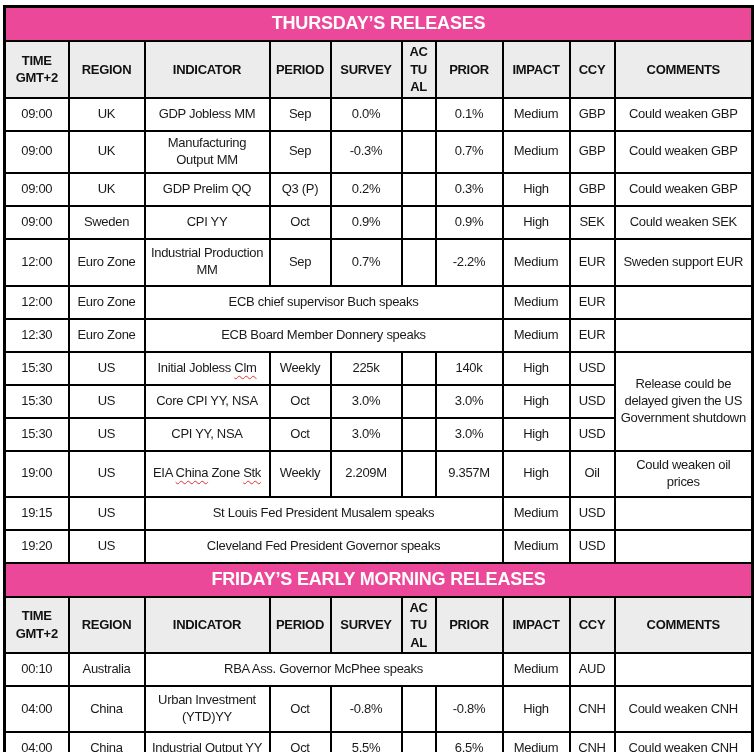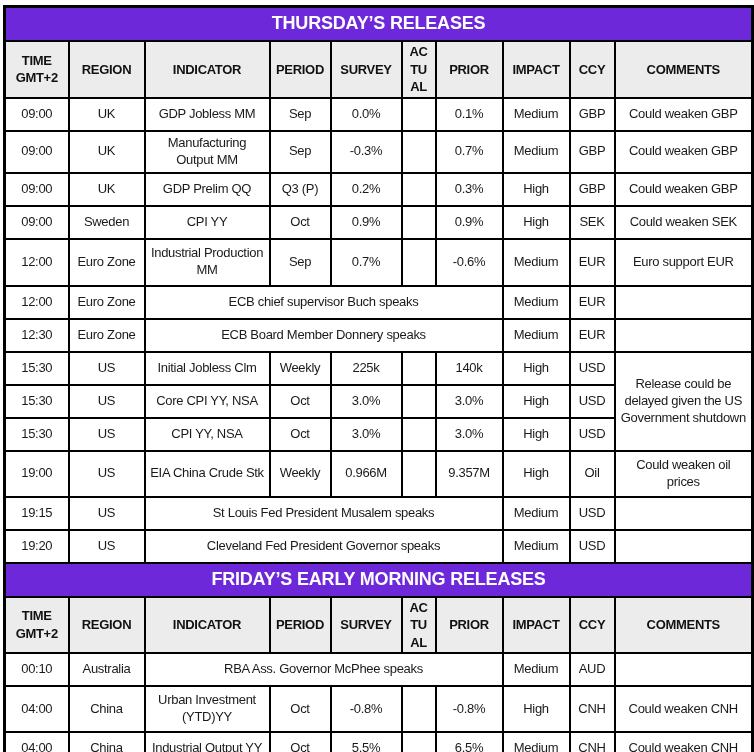--- a/index.html
+++ b/index.html
@@ -24,21 +24,21 @@
     vertical-align: middle;
     padding: 1px 4px;
     font-size: 13px;
     letter-spacing: -0.3px;
     line-height: 1.3;
     color: #1a1a1a;
     background: #fff;
     overflow: hidden;
   }
   tr.bar td {
-    background: #6d28d9;
+    background: #ec4899;
     color: #ffffff;
     font-weight: 700;
     font-size: 18px;
     letter-spacing: -0.2px;
     height: 30px;
   }
   tr.head th {
     background: #ECECEC;
     color: #111;
     font-weight: 700;
@@ -47,20 +47,21 @@
     padding: 1px 2px;
     line-height: 1.35;
   }
   tr.head th.actual { word-break: break-all; padding: 1px 4px; }
   tr.r td { height: 29px; }
   tr.r2a td { height: 38px; }
   tr.r2b td { height: 43px; }
   tr.r2c td { height: 42px; }
   td.merged { vertical-align: middle; }
   .sq {
+    text-decoration: underline;
     text-decoration-style: wavy;
     text-decoration-color: #E03030;
     text-decoration-thickness: 1px;
     text-underline-offset: 3px;
     text-align: center;
   }
 </style>
 </head>
 <body>
 
@@ -147,24 +148,24 @@
     <td>Could weaken SEK</td>
   </tr>
 
   <tr class="r2b">
     <td>12:00</td>
     <td>Euro Zone</td>
     <td>Industrial Production MM</td>
     <td>Sep</td>
     <td>0.7%</td>
     <td></td>
-    <td>-0.6%</td>
+    <td>-2.2%</td>
     <td>Medium</td>
     <td>EUR</td>
-    <td>Euro support EUR</td>
+    <td>Sweden support EUR</td>
   </tr>
 
   <tr class="r">
     <td>12:00</td>
     <td>Euro Zone</td>
     <td colspan="5">ECB chief supervisor Buch speaks</td>
     <td>Medium</td>
     <td>EUR</td>
     <td></td>
   </tr>
@@ -211,23 +212,23 @@
     <td>3.0%</td>
     <td></td>
     <td>3.0%</td>
     <td>High</td>
     <td>USD</td>
   </tr>
 
   <tr class="r2c">
     <td>19:00</td>
     <td>US</td>
-    <td><span>EIA </span><span class="sq">China</span><span> Crude </span><span class="sq">Stk</span></td>
+    <td><span>EIA </span><span class="sq">China</span><span> Zone </span><span class="sq">Stk</span></td>
     <td>Weekly</td>
-    <td>0.966M</td>
+    <td>2.209M</td>
     <td></td>
     <td>9.357M</td>
     <td>High</td>
     <td>Oil</td>
     <td>Could weaken oil prices</td>
   </tr>
 
   <tr class="r">
     <td>19:15</td>
     <td>US</td>

